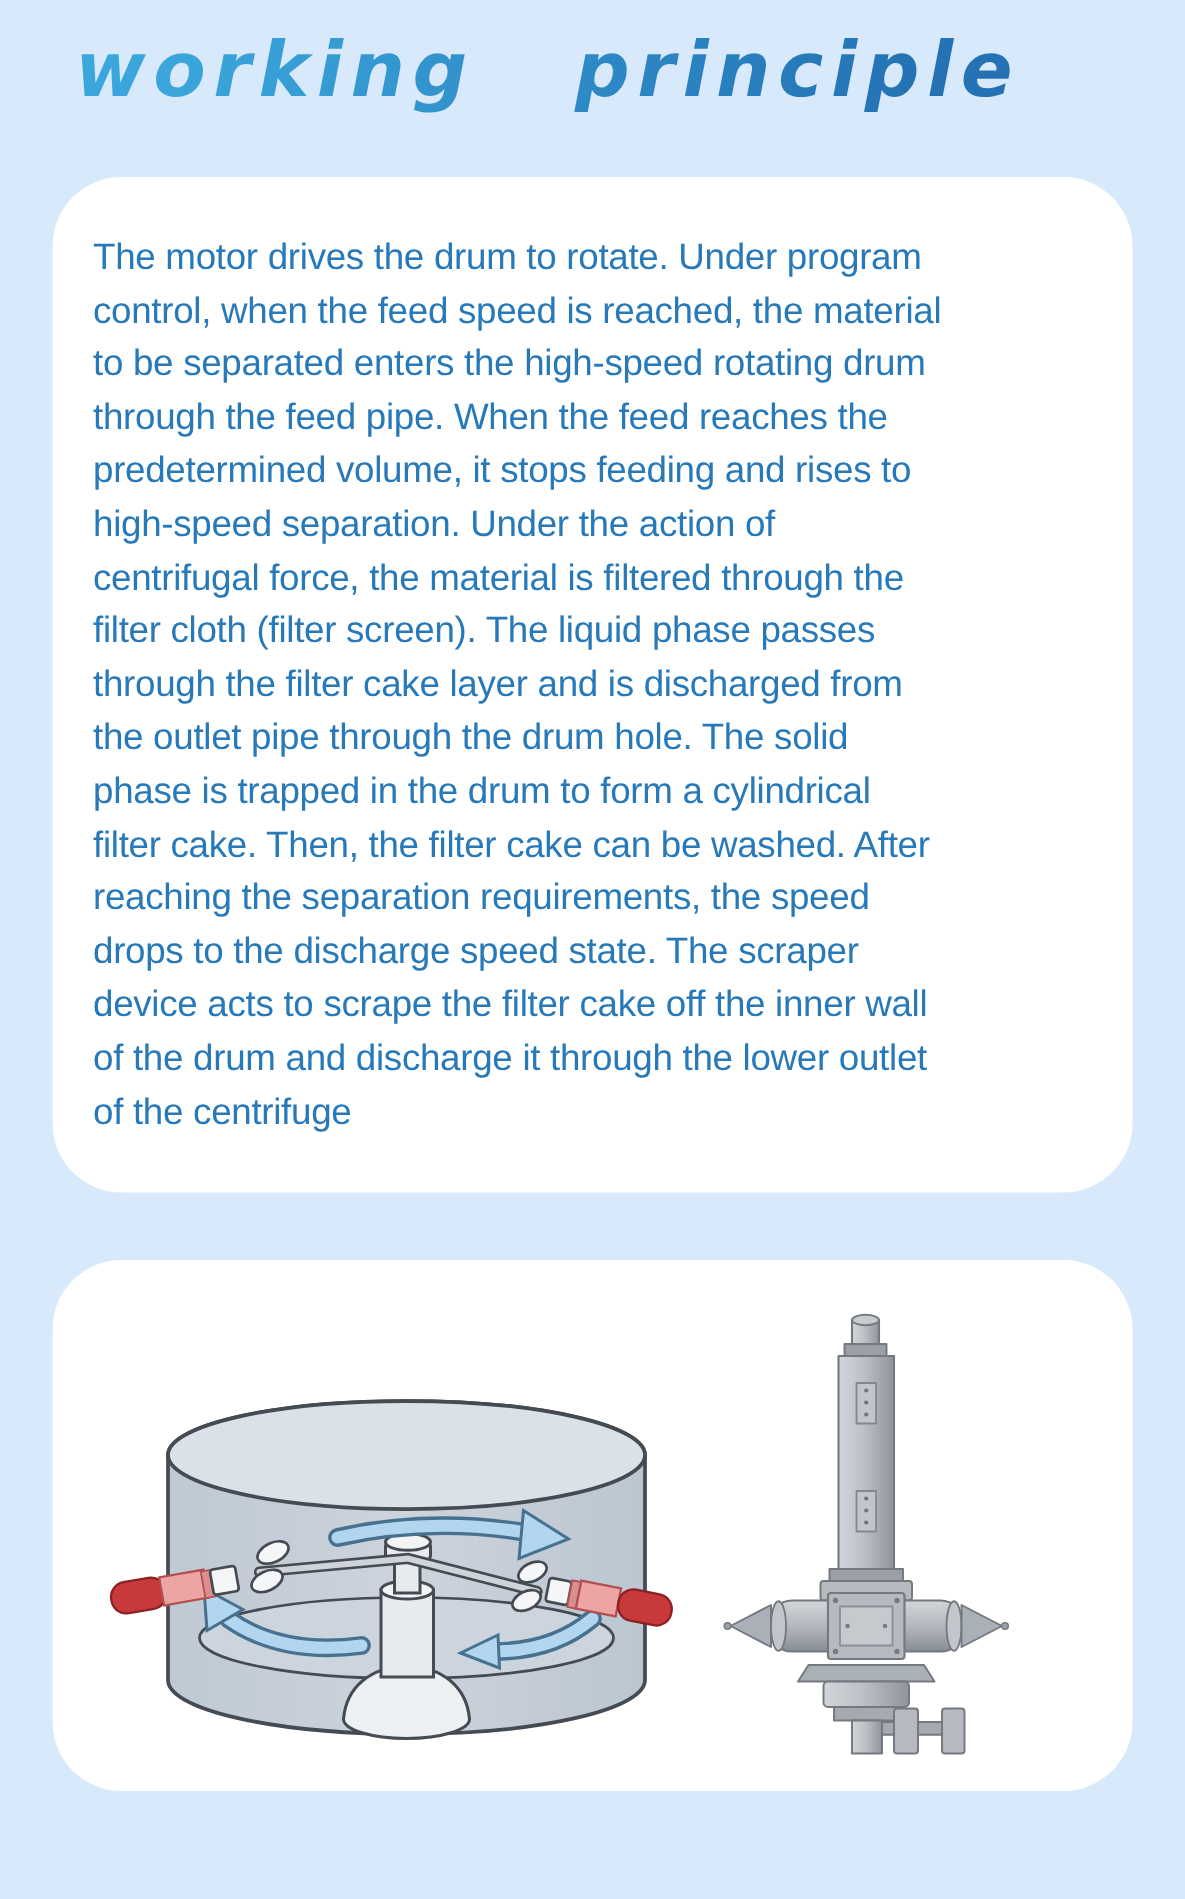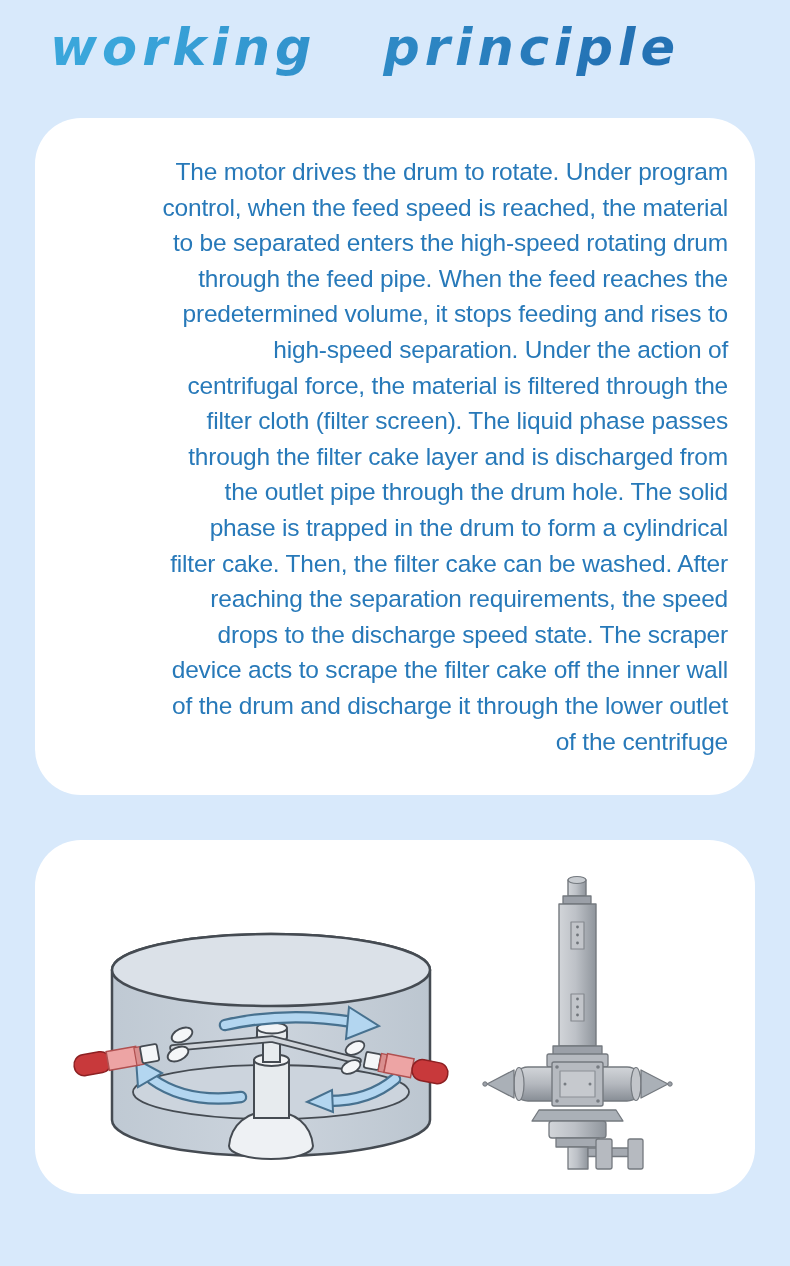--- a/index.html
+++ b/index.html
@@ -17,21 +17,21 @@
     letter-spacing:5px; word-spacing:44px;
     background:linear-gradient(100deg,#3aa6db 10%,#2472b4 80%);
     -webkit-background-clip:text; background-clip:text;
     color:#2a85c3; -webkit-text-fill-color:transparent;
     white-space:nowrap;
   }
   .card {
     position:absolute; left:35px; width:720px;
     background:#ffffff; border-radius:46px;
   }
-  .card-text { top:118px; height:677px; padding:36px 27px 0 27px;text-align:right; }
+  .card-text { top:118px; height:677px; padding:36px 27px 0 27px; }
   .desc {
     white-space:pre-line;
     color:#2779b9;
     font-size:24.5px; line-height:35.6px; letter-spacing:-0.2px;
   }
   .card-images { top:840px; height:354px; }
   .card-images svg { position:absolute; left:0; top:0; }
 </style>
 </head>
 <body>

